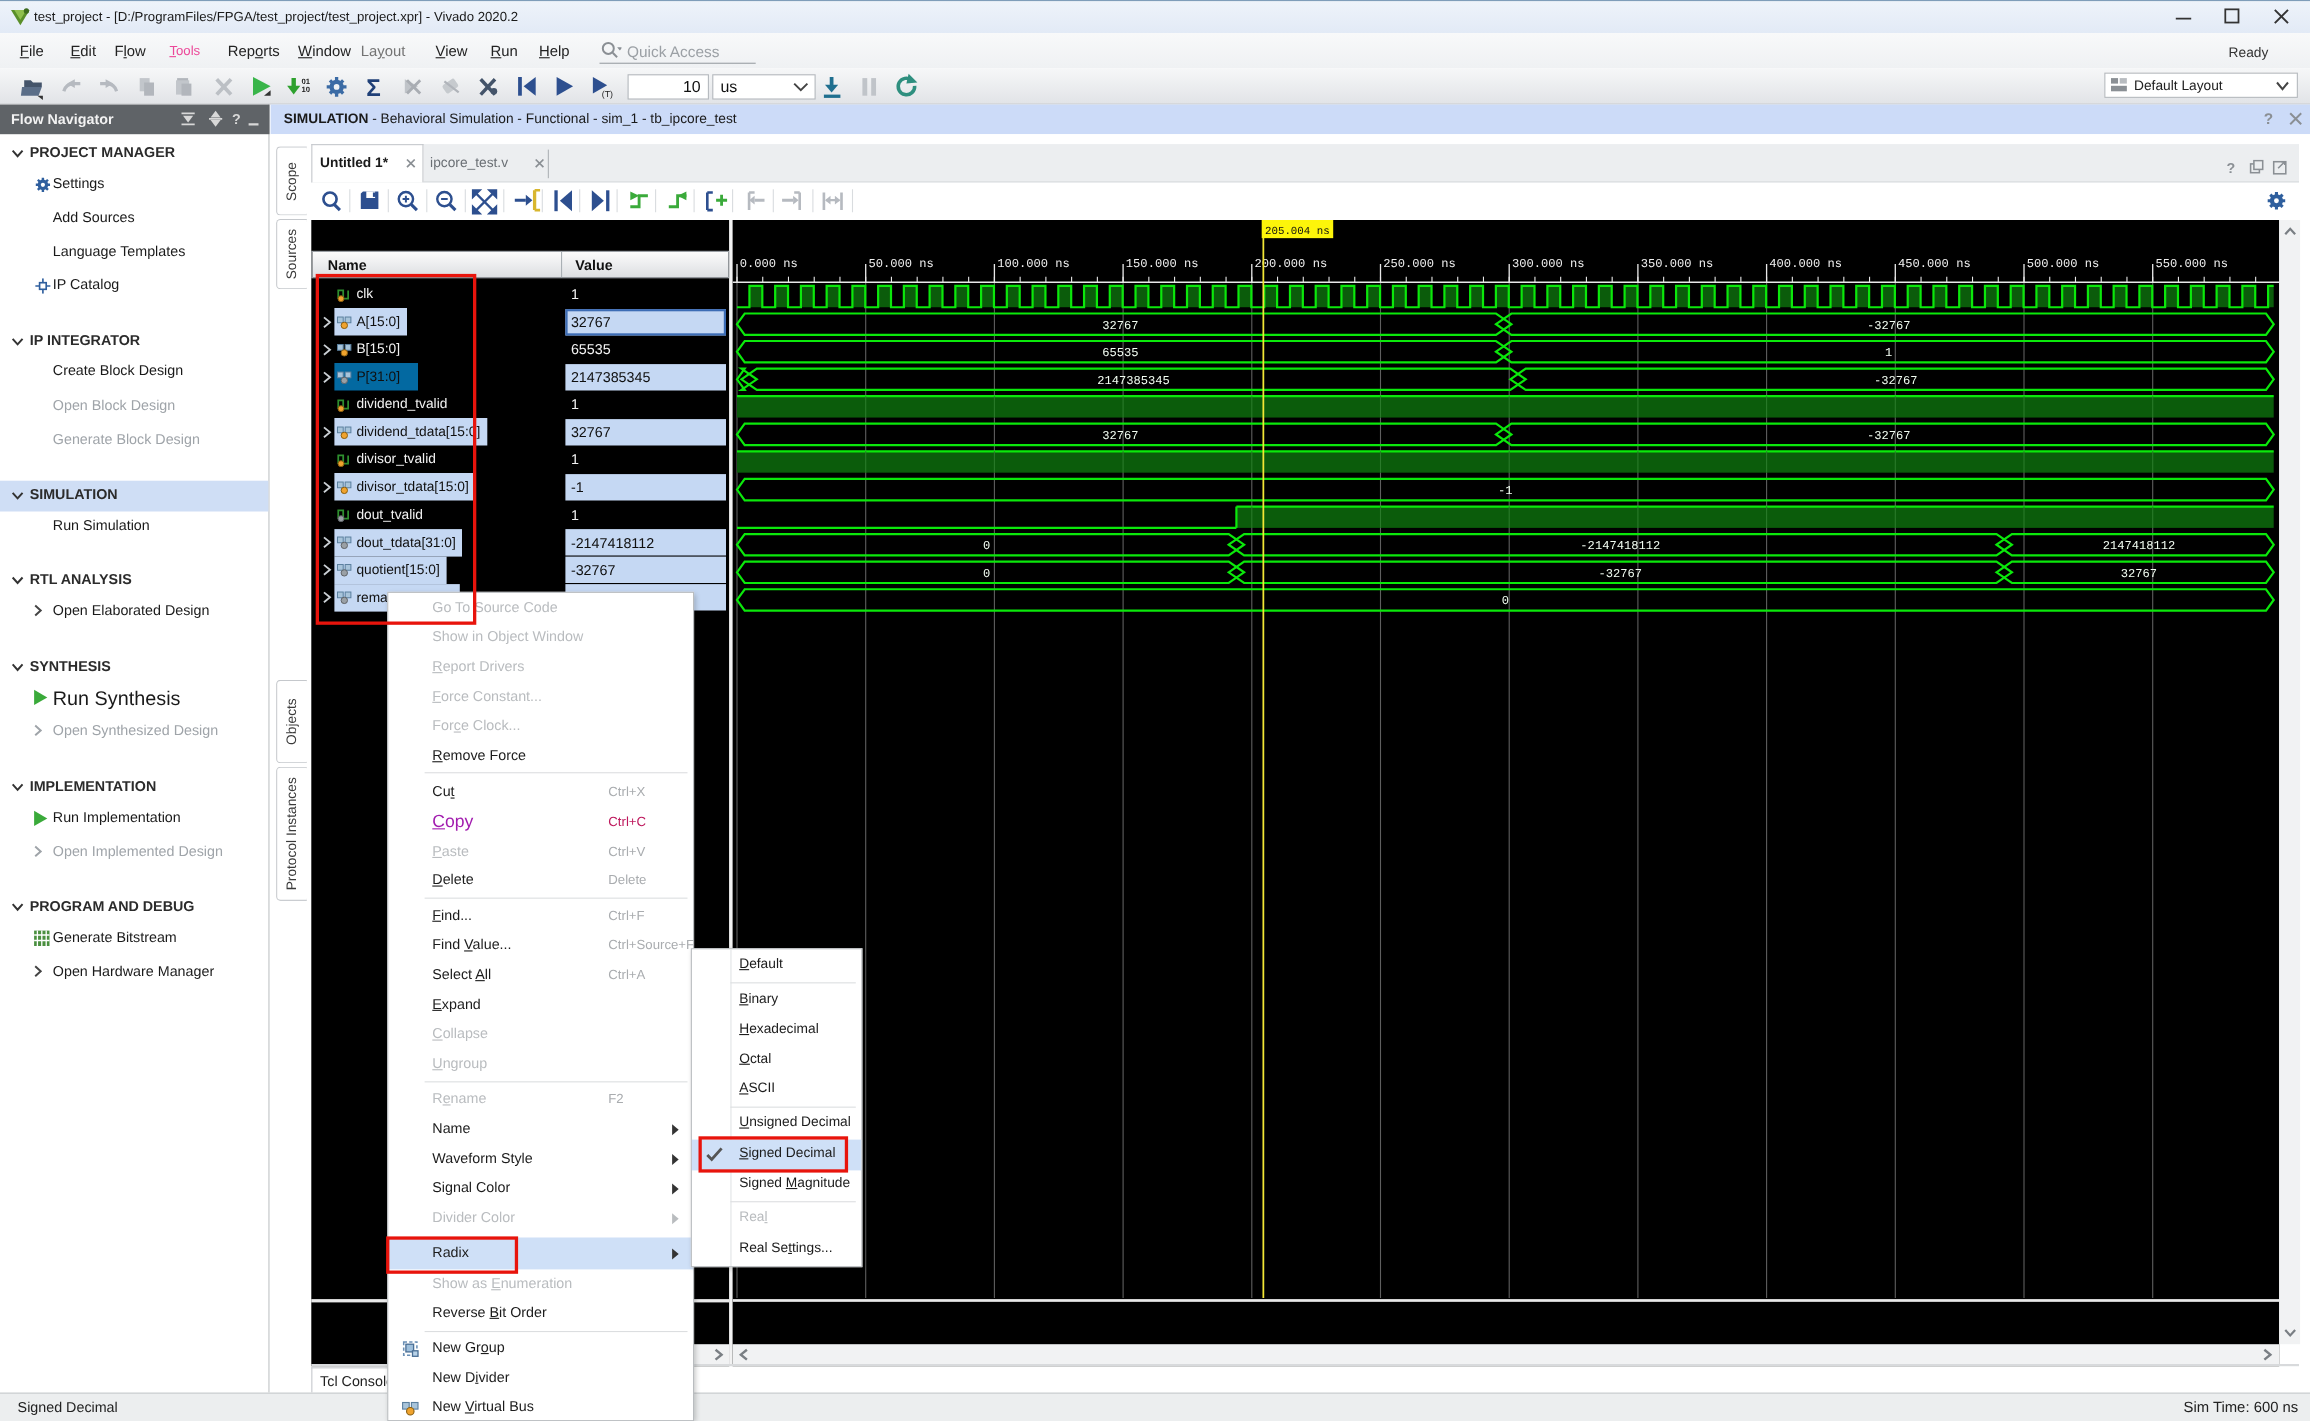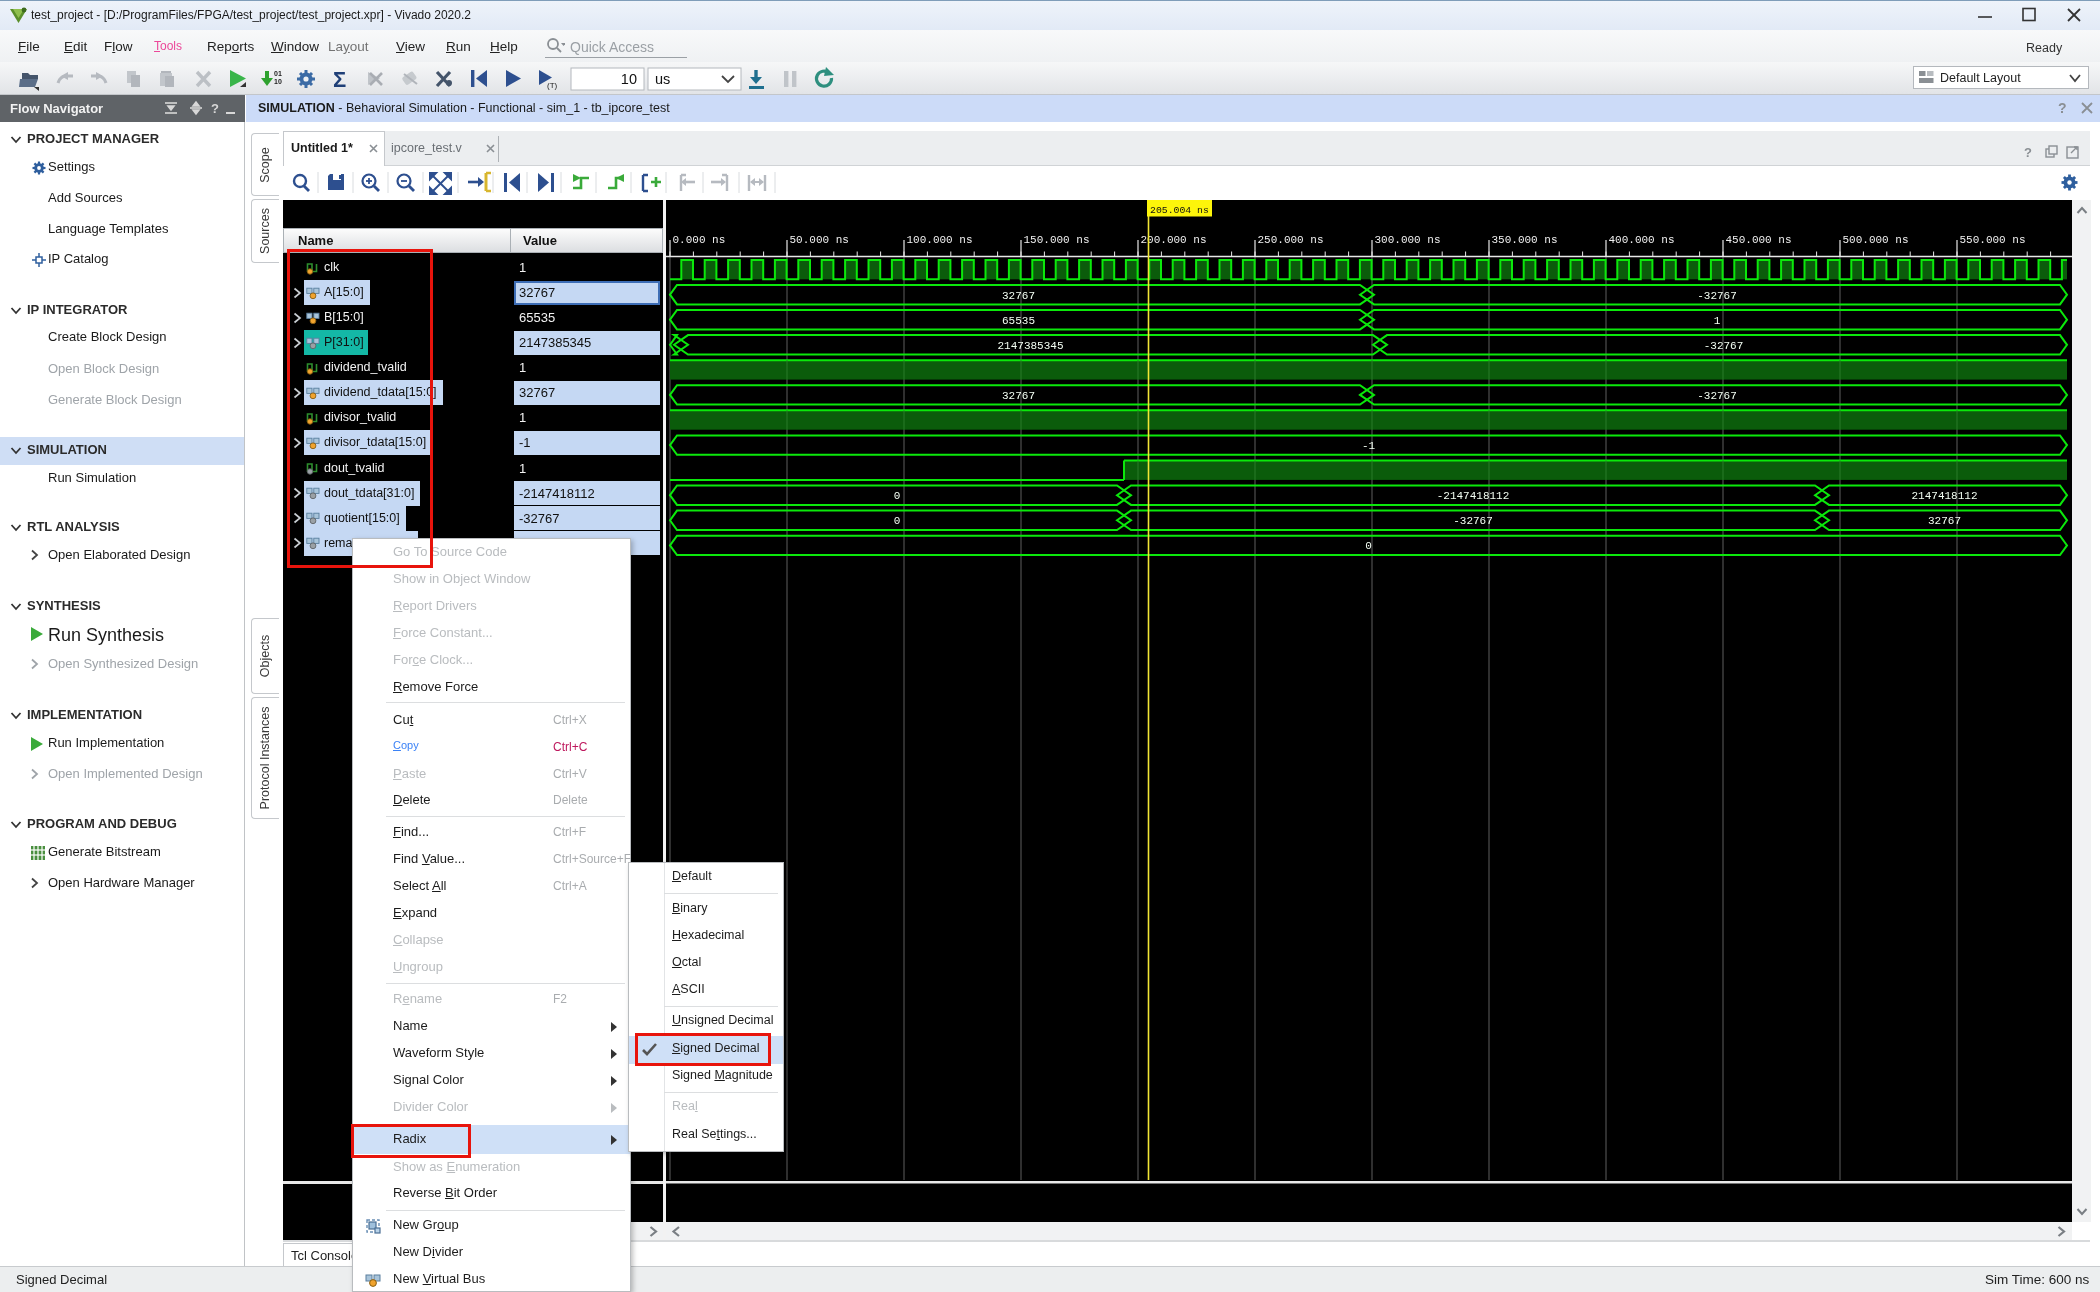--- a/index.html
+++ b/index.html
@@ -361,21 +361,21 @@
 <div class="abs" style="left:304px;top:305px;height:25px;line-height:25px;padding:0 6px 0 20px;font-size:12.5px;color:#f2f2f2;">B[15:0]</div>
 <svg class="abs" style="left:292px;top:312px" width="10" height="12" viewBox="0 0 10 12">
     <polyline points="2.5,1.5 8,6 2.5,10.5" fill="none" stroke="#c9ced3" stroke-width="1.7"></polyline>
   </svg>
 <svg class="abs" style="left:306px;top:310.675px" width="14" height="14" viewBox="0 0 14 14">
     <rect x="0.8" y="2.2" width="5.2" height="5.2" fill="#a8c4da" stroke="#5a7f9e" stroke-width="0.9"></rect>
     <rect x="7.8" y="2.2" width="5.2" height="5.2" fill="#a8c4da" stroke="#5a7f9e" stroke-width="0.9"></rect>
     <circle cx="7" cy="9.8" r="2.9" fill="#f0a32e" stroke="#8a5f10" stroke-width="0.9"></circle>
   </svg>
 <div class="abs" style="left:519px;top:305px;height:25px;line-height:25px;font-size:13px;color:#f2f2f2;">65535</div>
-<div class="abs" style="left:304px;top:330px;height:25px;line-height:25px;padding:0 4px 0 20px;font-size:12.5px;background:#14b8a6;color:#101010;">P[31:0]</div>
+<div class="abs" style="left:304px;top:330px;height:25px;line-height:25px;padding:0 16px 0 20px;font-size:12.5px;background:#0369a1;color:#101010;">P[31:0]</div>
 <svg class="abs" style="left:292px;top:337px" width="10" height="12" viewBox="0 0 10 12">
     <polyline points="2.5,1.5 8,6 2.5,10.5" fill="none" stroke="#c9ced3" stroke-width="1.7"></polyline>
   </svg>
 <svg class="abs" style="left:306px;top:335.74500000000006px" width="14" height="14" viewBox="0 0 14 14">
     <rect x="0.8" y="2.2" width="5.2" height="5.2" fill="#a8c4da" stroke="#5a7f9e" stroke-width="0.9"></rect>
     <rect x="7.8" y="2.2" width="5.2" height="5.2" fill="#a8c4da" stroke="#5a7f9e" stroke-width="0.9"></rect>
     <circle cx="7" cy="9.8" r="2.9" fill="#9aa0a5" stroke="#606468" stroke-width="0.9"></circle>
   </svg>
 <div class="abs" style="left:514px;top:331px;width:146px;height:24px;background:#c5d8f3;"></div>
 <div class="abs" style="left:519px;top:330px;height:25px;line-height:25px;font-size:13px;color:#101010;">2147385345</div>
@@ -711,21 +711,21 @@
 <div class="abs" style="left:386px;top:983px;width:239px;height:1px;background:#dcdee0;"></div>
 <div class="abs" style="left:386px;top:1210px;width:239px;height:1px;background:#dcdee0;"></div>
 <div class="abs" style="left:393px;top:544px;font-size:13px;color:#b9bcbf;">Go To Source Code</div>
 <div class="abs" style="left:393px;top:571px;font-size:13px;color:#b9bcbf;">Show in Object Window</div>
 <div class="abs" style="left:393px;top:598px;font-size:13px;color:#b9bcbf;"><u>R</u>eport Drivers</div>
 <div class="abs" style="left:393px;top:625px;font-size:13px;color:#b9bcbf;"><u>F</u>orce Constant...</div>
 <div class="abs" style="left:393px;top:652px;font-size:13px;color:#b9bcbf;">For<u>c</u>e Clock...</div>
 <div class="abs" style="left:393px;top:679px;font-size:13px;color:#1c1c1c;"><u>R</u>emove Force</div>
 <div class="abs" style="left:393px;top:712px;font-size:13px;color:#1c1c1c;">Cu<u>t</u></div>
 <div class="abs" style="left:553px;top:713px;font-size:12px;color:#a9acaf;">Ctrl+X</div>
-<div class="abs" style="left:393px;top:739px;font-size:11px;color:#3b82f6;"><u>C</u>opy</div>
+<div class="abs" style="left:393px;top:739px;font-size:16px;color:#a21caf;"><u>C</u>opy</div>
 <div class="abs" style="left:553px;top:740px;font-size:12px;color:#be185d;">Ctrl+C</div>
 <div class="abs" style="left:393px;top:766px;font-size:13px;color:#b9bcbf;"><u>P</u>aste</div>
 <div class="abs" style="left:553px;top:767px;font-size:12px;color:#a9acaf;">Ctrl+V</div>
 <div class="abs" style="left:393px;top:792px;font-size:13px;color:#1c1c1c;"><u>D</u>elete</div>
 <div class="abs" style="left:553px;top:793px;font-size:12px;color:#a9acaf;">Delete</div>
 <div class="abs" style="left:393px;top:824px;font-size:13px;color:#1c1c1c;"><u>F</u>ind...</div>
 <div class="abs" style="left:553px;top:825px;font-size:12px;color:#a9acaf;">Ctrl+F</div>
 <div class="abs" style="left:393px;top:851px;font-size:13px;color:#1c1c1c;">Find <u>V</u>alue...</div>
 <div class="abs" style="left:553px;top:852px;font-size:12px;color:#a9acaf;">Ctrl+Source+F</div>
 <div class="abs" style="left:393px;top:878px;font-size:13px;color:#1c1c1c;">Select <u>A</u>ll</div>

